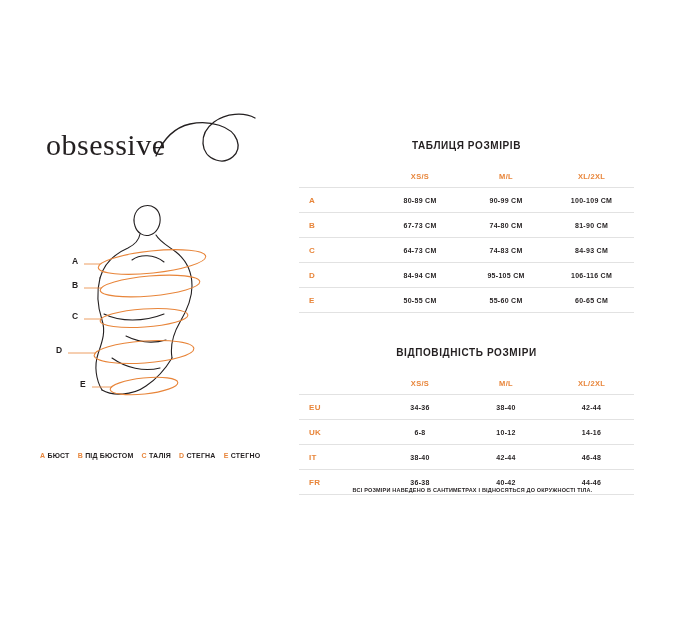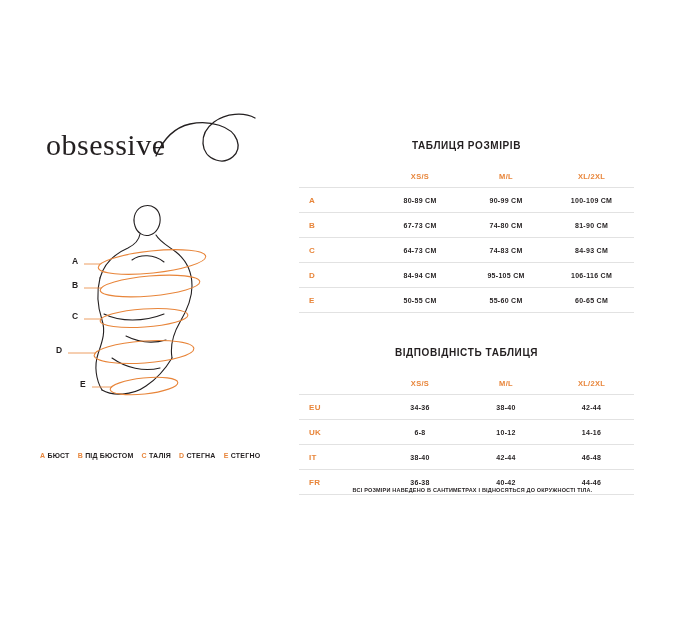--- a/index.html
+++ b/index.html
@@ -285,21 +285,21 @@
           <td class="rowhead">E</td>
           <td class="val">50-55 СМ</td>
           <td class="val">55-60 СМ</td>
           <td class="val">60-65 СМ</td>
         </tr>
       </tbody>
     </table>
 
     <div class="gap"></div>
 
-    <div class="tbl-title">ВІДПОВІДНІСТЬ ТАБЛИЦЯ</div>
+    <div class="tbl-title">ВІДПОВІДНІСТЬ РОЗМІРИ</div>
 
     <table class="size">
       <colgroup>
           <col class="c0">
           <col class="c1">
           <col class="c2">
           <col class="c3">
         </colgroup>
       <thead>
         <tr>

